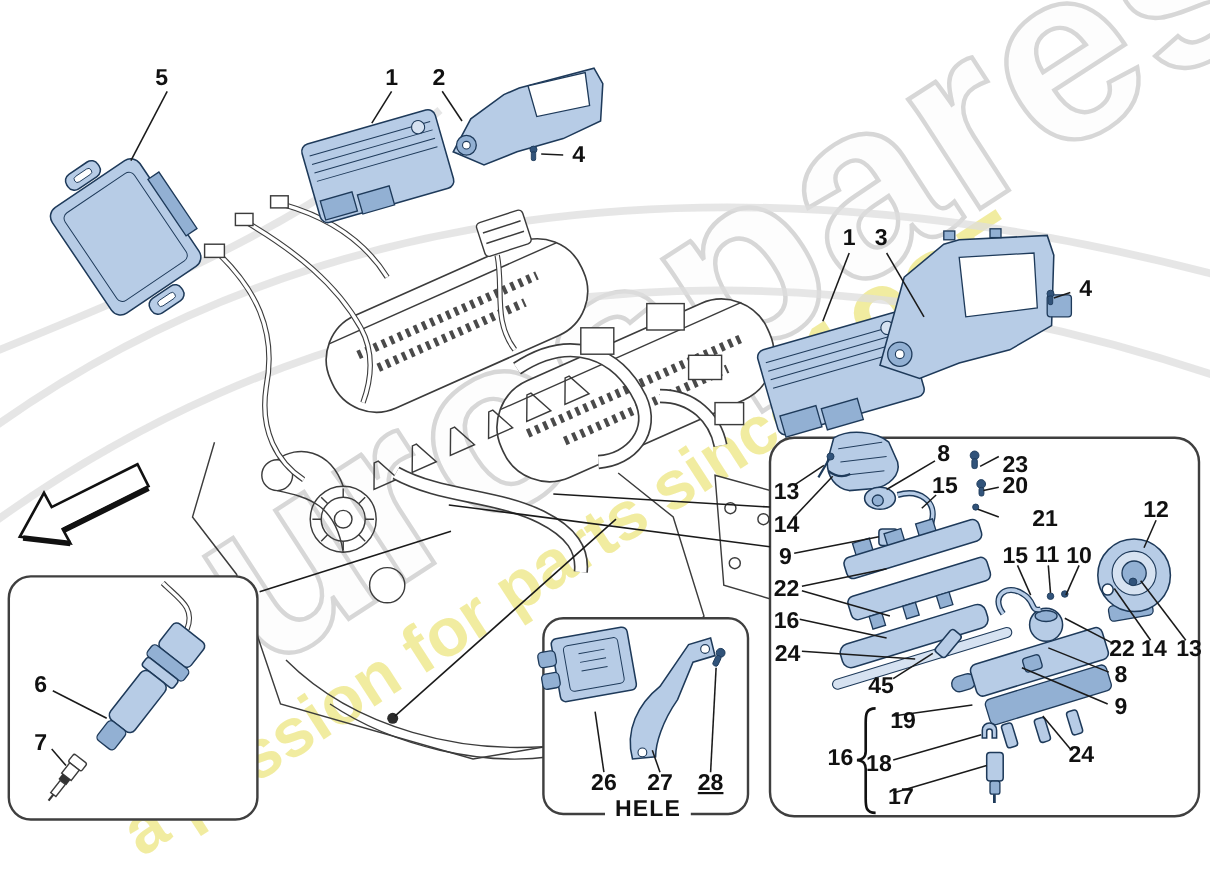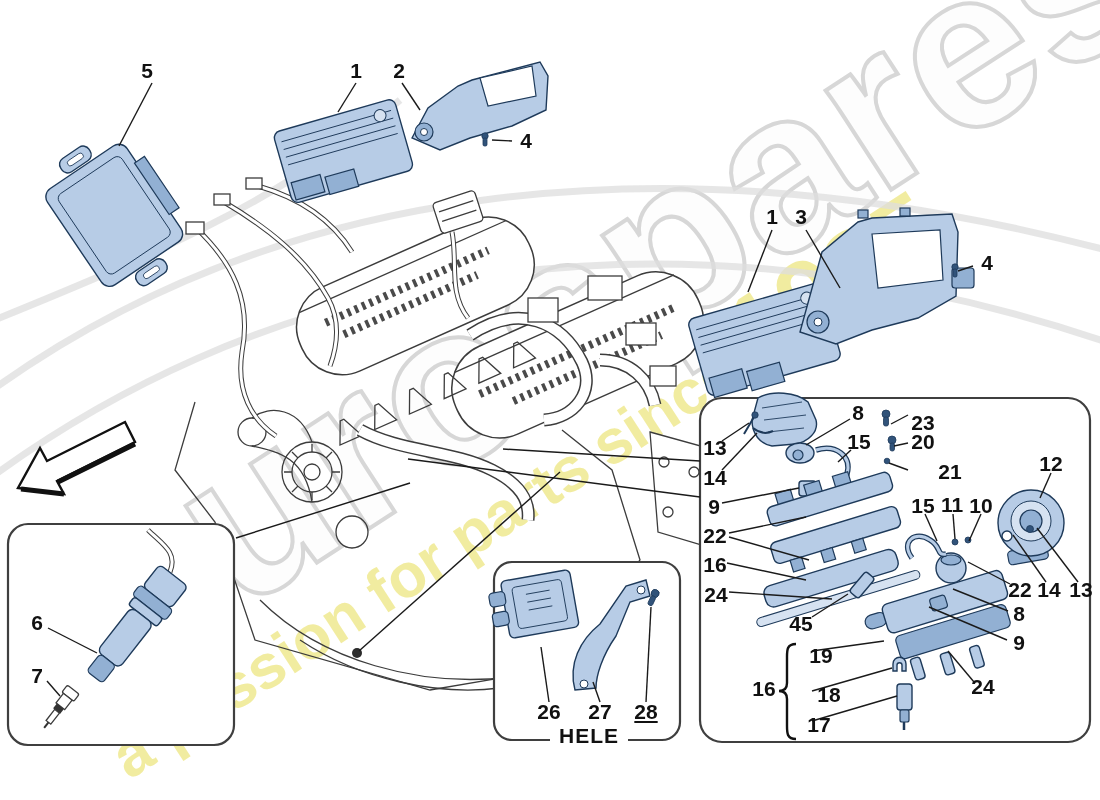--- a/index.html
+++ b/index.html
@@ -352,21 +352,21 @@
       <div class="callout" style="left: 646px; top: 712px; text-decoration: underline;">28</div>
       <div class="callout" style="left: 715px; top: 448px;">13</div>
       <div class="callout" style="left: 715px; top: 478px;">14</div>
       <div class="callout" style="left: 714px; top: 507px;">9</div>
       <div class="callout" style="left: 715px; top: 536px;">22</div>
       <div class="callout" style="left: 715px; top: 565px;">16</div>
       <div class="callout" style="left: 716px; top: 595px;">24</div>
       <div class="callout" style="left: 801px; top: 624px;">45</div>
       <div class="callout" style="left: 799px; top: 656px; padding-left: 44px;">19</div>
       <div class="callout" style="left: 764px; top: 689px;">16</div>
-      <div class="callout" style="left: 829px; top: 695px;">18</div>
+      <div class="callout" style="left: 799px; top: 695px;">18</div>
       <div class="callout" style="left: 819px; top: 725px;">17</div>
       <div class="callout" style="left: 858px; top: 413px;">8</div>
       <div class="callout" style="left: 859px; top: 442px;">15</div>
       <div class="callout" style="left: 923px; top: 412px; margin-top: 11px;">23</div>
       <div class="callout" style="left: 923px; top: 442px;">20</div>
       <div class="callout" style="left: 923px; top: 472px; margin-left: 27px;">21</div>
       <div class="callout" style="left: 923px; top: 506px;">15</div>
       <div class="callout" style="left: 952px; top: 505px;">11</div>
       <div class="callout" style="left: 981px; top: 506px;">10</div>
       <div class="callout" style="left: 1051px; top: 464px;">12</div>

